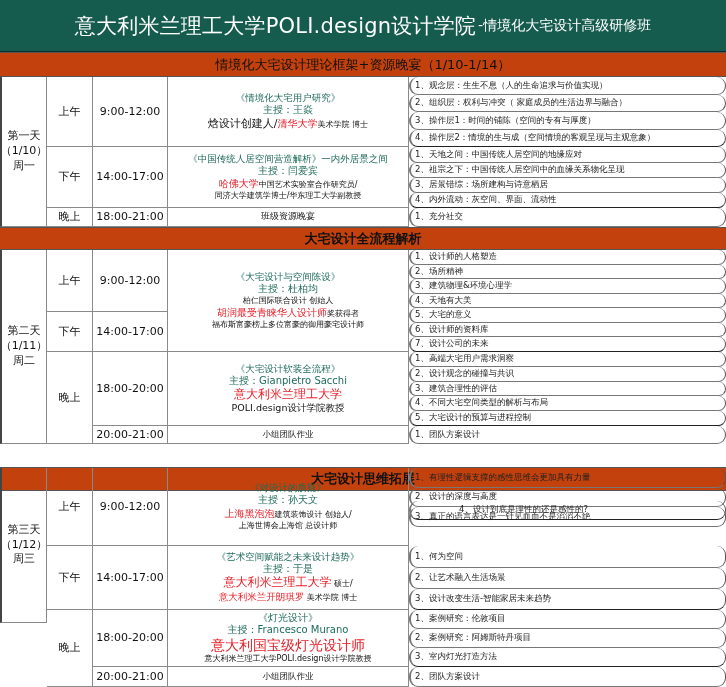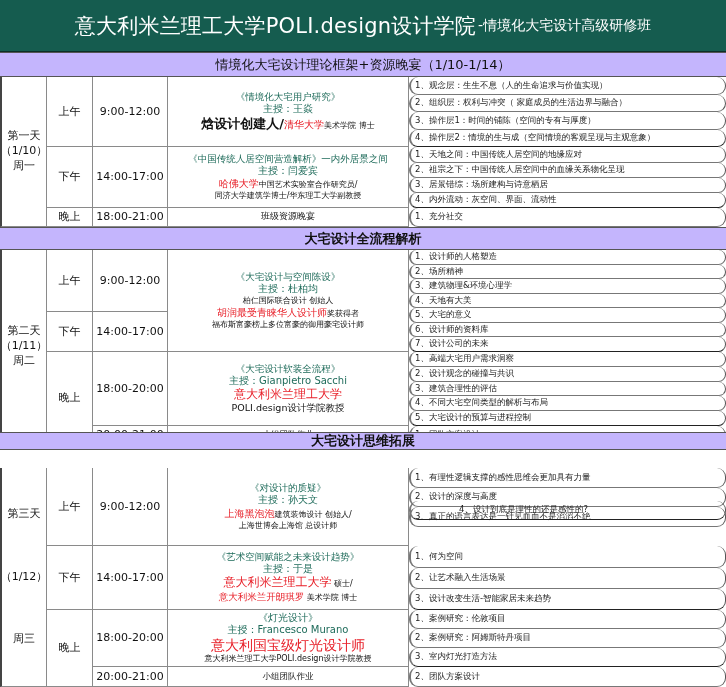--- a/index.html
+++ b/index.html
@@ -8,21 +8,21 @@
   .header {
     position: absolute; left: 0; top: 0; width: 726px; height: 52px;
     background: #155c4f; color: #ffffff;
     display: flex; align-items: center; justify-content: center;
     border-bottom: 1px solid #0c2f28;
   }
   .header .main { font-size: 21px; letter-spacing: 0.2px; }
   .header .sub { font-size: 14px; margin-left: 2px; }
   .band {
     position: absolute; left: 0; width: 726px;
-    background: #c4b5fd; color: #111;
+    background: #c2410c; color: #111;
     display: flex; align-items: center; justify-content: center;
     border-top: 1px solid #555; border-bottom: 1px solid #555;
     font-size: 13px; font-weight: bold;
   }
   .band.s1 { font-weight: normal; font-size: 13px; }
   .cell {
     position: absolute; display: flex; flex-direction: column;
     align-items: center; justify-content: center; text-align: right;
     border-right: 1px solid #8a8a8a; border-bottom: 1px solid #8a8a8a;
     font-size: 11px; line-height: 1.25;
@@ -60,21 +60,21 @@
   <span>第一天</span>
   <span>（1/10）</span>
   <span>周一</span>
 </div>
 
 <div class="cell period" style="left:47px;top:77px;width:46px;height:70px;">上午</div>
 <div class="cell time" style="left:93px;top:77px;width:75px;height:70px;">9:00-12:00</div>
 <div class="cell" style="left:168px;top:77px;width:241px;height:70px;">
   <span class="course-title">《情境化大宅用户研究》</span>
   <span class="teacher">主授：王焱</span>
-  <span><span class="bio" style="font-size:13px;font-weight:bold;">焓设计创建人/</span><span class="hl">清华大学</span><span class="bio">美术学院 博士</span></span>
+  <span><span class="bio" style="font-size:11px;">焓设计创建人/</span><span class="hl">清华大学</span><span class="bio">美术学院 博士</span></span>
 </div>
 <div class="topic" style="top:77px;height:18px;">1、观念层：生生不息（人的生命追求与价值实现）</div>
 <div class="topic" style="top:95px;height:17px;">2、组织层：权利与冲突（ 家庭成员的生活边界与融合）</div>
 <div class="topic" style="top:112px;height:18px;">3、操作层1：时间的铺陈（空间的专有与厚度）</div>
 <div class="topic group-end" style="top:130px;height:17px;">4、操作层2：情境的生与成（空间情境的客观呈现与主观意象）</div>
 
 <div class="cell period" style="left:47px;top:147px;width:46px;height:61px;">下午</div>
 <div class="cell time" style="left:93px;top:147px;width:75px;height:61px;">14:00-17:00</div>
 <div class="cell" style="left:168px;top:147px;width:241px;height:61px;">
   <span class="course-title">《中国传统人居空间营造解析》一内外居景之间</span>
@@ -136,23 +136,23 @@
 <div class="topic" style="top:382px;height:14px;">3、建筑合理性的评估</div>
 <div class="topic" style="top:396px;height:15px;">4、不同大宅空间类型的解析与布局</div>
 <div class="topic group-end" style="top:411px;height:15px;">5、大宅设计的预算与进程控制</div>
 
 <div class="cell time" style="left:93px;top:426px;width:75px;height:18px;">20:00-21:00</div>
 <div class="cell" style="left:168px;top:426px;width:241px;height:18px;">
   <span class="bio" style="font-size:8.5px;">小组团队作业</span>
 </div>
 <div class="topic" style="top:426px;height:18px;">1、团队方案设计</div>
 
-<div class="band" style="top:432px;height:18px;">大宅设计思维拓展</div>
+<div class="band" style="top:467px;height:24px;">大宅设计思维拓展</div>
 
-<div class="cell day left-edge" style="left:0;top:468px;width:47px;height:219px;gap:48px;">
+<div class="cell day left-edge" style="left:0;top:468px;width:47px;height:155px;">
   <span>第三天</span>
   <span>（1/12）</span>
   <span>周三</span>
 </div>
 
 <div class="cell period" style="left:47px;top:468px;width:46px;height:78px;">上午</div>
 <div class="cell time" style="left:93px;top:468px;width:75px;height:78px;">9:00-12:00</div>
 <div class="cell" style="left:168px;top:468px;width:241px;height:78px;">
   <span class="course-title">《对设计的质疑》</span>
   <span class="teacher">主授：孙天文</span>

